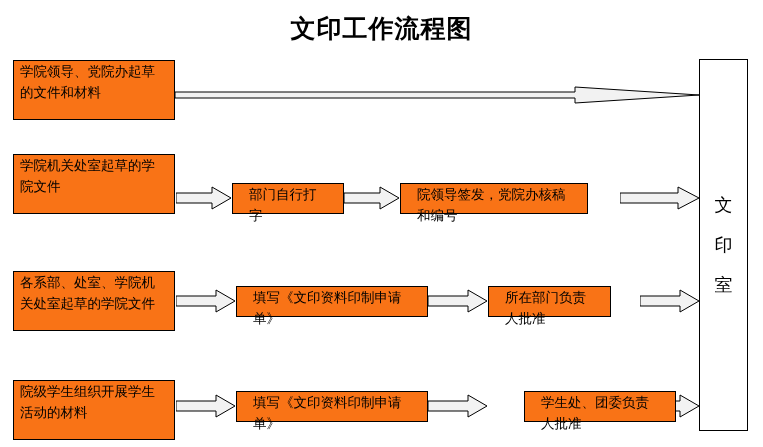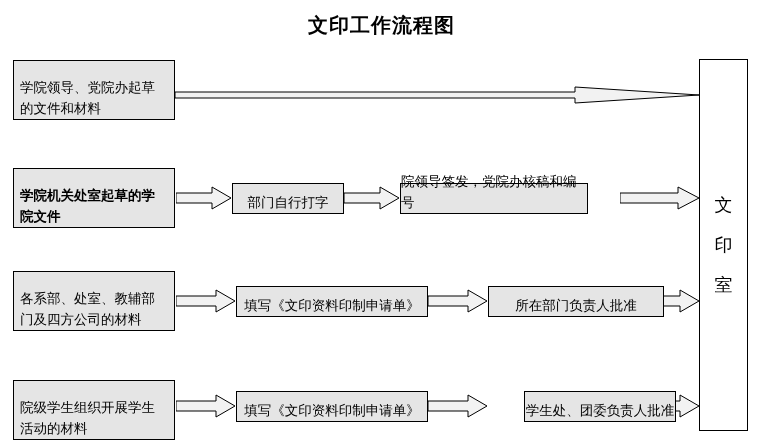--- a/index.html
+++ b/index.html
@@ -15,43 +15,43 @@
     font-family: "DejaVu Sans", "Liberation Sans", sans-serif;
     color: #000000;
   }
 
   .title {
     position: absolute;
     left: 0;
     top: 12px;
     width: 763px;
     text-align: center;
-    font-size: 20px;
+    font-size: 25px;
     font-weight: bold;
     letter-spacing: 1px;
     font-family: "DejaVu Serif", "Liberation Serif", serif;
     color: #000;
   }
 
   .node {
     position: absolute;
     box-sizing: border-box;
     border: 1px solid #000000;
-    background: #e5e5e5;
+    background: #f97316;
     display: flex;
-    align-items: flex-end;
+    align-items: flex-start;
     justify-content: flex-start;
     font-size: 13.5px;
     line-height: 21px;
     color: #000000;
     padding: 0 6px;
     letter-spacing: 0px;
     z-index: 3;
   }
-  .node.center { justify-content: center; padding: 0 0; }
+  .node.center { justify-content: center; padding: 0 16px; }
 
   
   .src { width: 162px; height: 60px; left: 13px; }
   .src .txt { display: block; width: 100%; }
 
   
   .terminal {
     position: absolute;
     left: 699px;
     top: 59px;
@@ -88,21 +88,21 @@
 <div class="title">文印工作流程图</div>
 
 <div class="node src" style="top:60px;">
   <span class="txt">学院领导、党院办起草的文件和材料</span>
 </div>
 
 <svg class="thin-arrow" style="left:175px; top:84px;" width="525" height="22" viewBox="0 0 525 22">
   <polygon points="0,8 400,8 400,3 524,11 400,19 400,14 0,14" fill="#f2f2f2" stroke="#000000" stroke-width="1"></polygon>
 </svg>
 
-<div class="node src" style="top:168px;font-weight:bold;">
+<div class="node src" style="top:154px;">
   <span class="txt">学院机关处室起草的学院文件</span>
 </div>
 
 <svg class="arrow" style="left:176px; top:186px;" width="56" height="24" viewBox="0 0 56 24">
   <polygon points="0,7 36,7 36,1 55,12 36,23 36,17 0,17" fill="#f2f2f2" stroke="#000000" stroke-width="1"></polygon>
 </svg>
 
 <div class="node center" style="left:232px; top:183px; width:112px; height:31px;">
   <span>部门自行打字</span>
 </div>
@@ -113,36 +113,36 @@
 
 <div class="node center" style="left:400px; top:183px; width:188px; height:31px;">
   <span>院领导签发，党院办核稿和编号</span>
 </div>
 
 <svg class="arrow" style="left:620px; top:186px;" width="80" height="24" viewBox="0 0 80 24">
   <polygon points="0,7 58,7 58,1 79,12 58,23 58,17 0,17" fill="#f2f2f2" stroke="#000000" stroke-width="1"></polygon>
 </svg>
 
 <div class="node src" style="top:271px;">
-  <span class="txt">各系部、处室、教辅部门及四方公司的材料</span>
+  <span class="txt">各系部、处室、学院机关处室起草的学院文件</span>
 </div>
 
 <svg class="arrow" style="left:176px; top:289px;" width="60" height="24" viewBox="0 0 60 24">
   <polygon points="0,7 40,7 40,1 59,12 40,23 40,17 0,17" fill="#f2f2f2" stroke="#000000" stroke-width="1"></polygon>
 </svg>
 
 <div class="node center" style="left:236px; top:286px; width:192px; height:31px;">
   <span>填写《文印资料印制申请单》</span>
 </div>
 
 <svg class="arrow" style="left:428px; top:289px;" width="60" height="24" viewBox="0 0 60 24">
   <polygon points="0,7 40,7 40,1 59,12 40,23 40,17 0,17" fill="#f2f2f2" stroke="#000000" stroke-width="1"></polygon>
 </svg>
 
-<div class="node center" style="left:488px; top:286px; width:176px; height:31px;">
+<div class="node center" style="left:488px; top:286px; width:123px; height:31px;">
   <span>所在部门负责人批准</span>
 </div>
 
 <svg class="arrow" style="left:640px; top:289px;" width="60" height="24" viewBox="0 0 60 24">
   <polygon points="0,7 40,7 40,1 59,12 40,23 40,17 0,17" fill="#f2f2f2" stroke="#000000" stroke-width="1"></polygon>
 </svg>
 
 <div class="node src" style="top:380px;">
   <span class="txt">院级学生组织开展学生活动的材料</span>
 </div>

